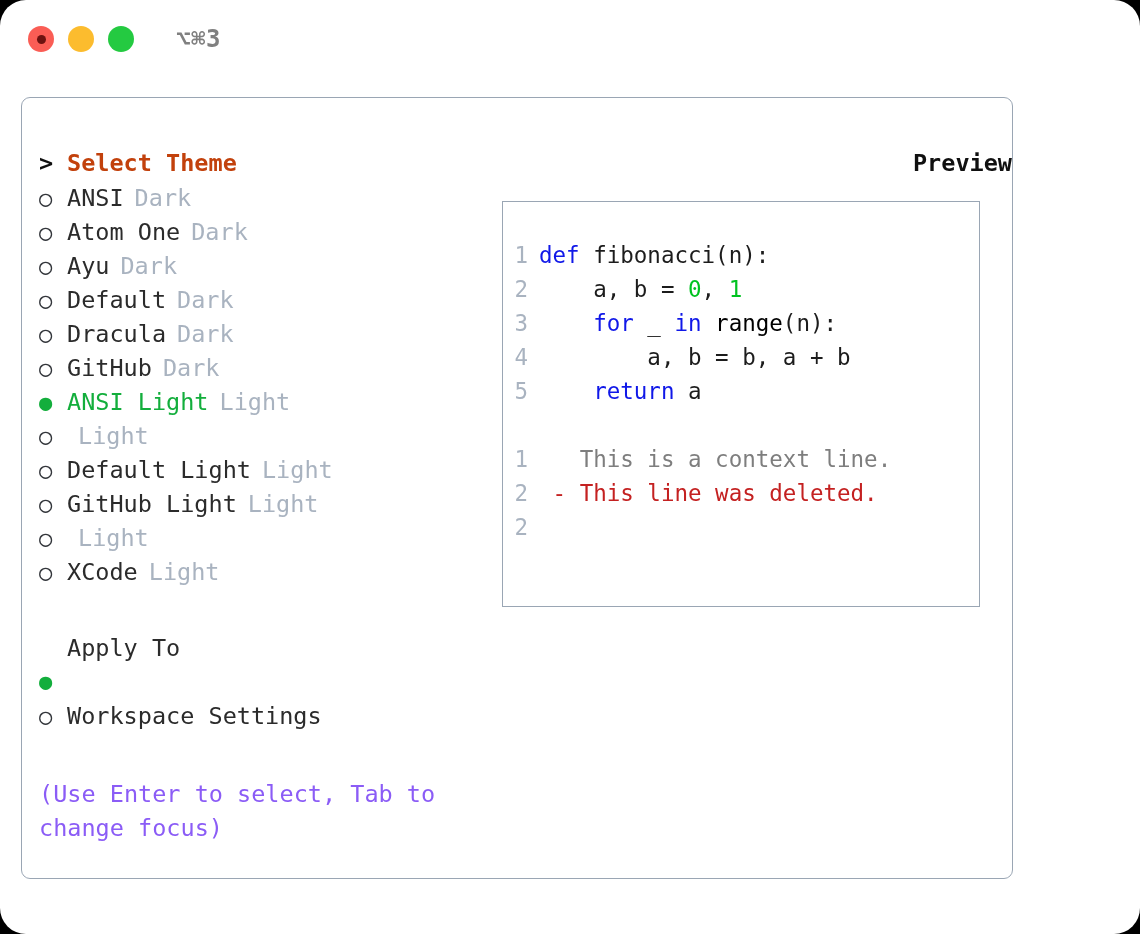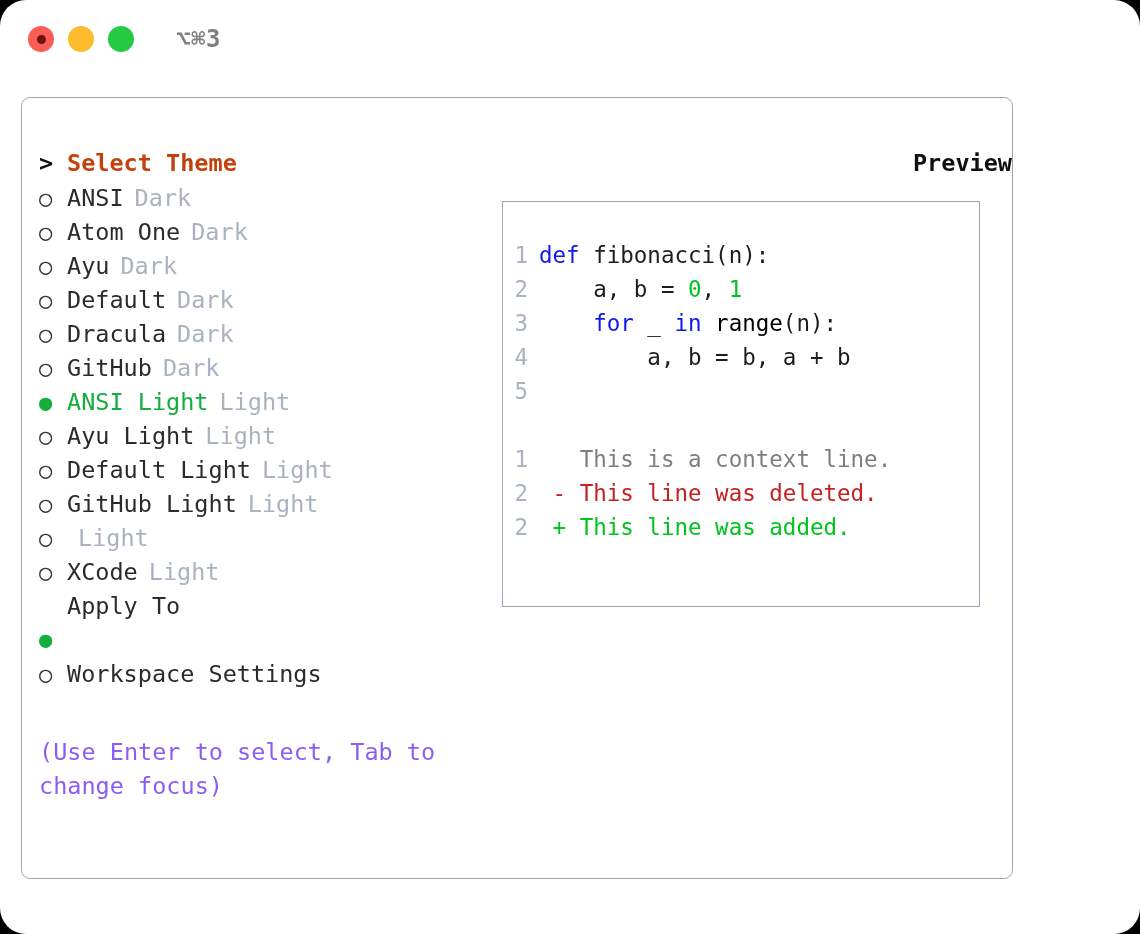--- a/index.html
+++ b/index.html
@@ -114,20 +114,21 @@
   .marker.blank  { color: transparent; }
 
   .label       { color: #2b2b2b; }
   .label.bold  { font-weight: bold; color: #c2410c; }
   .label.sel   { color: #13ae3c; }
   .variant     { color: #a9b3c0; margin-left: 11px; }
 
   #header-row { margin-bottom: 1px; }
 
   #apply-title {
+    margin-top: 42px;
   }
 
   #hint {
     margin-top: 44px;
     font-size: 23.5px;
     line-height: 34px;
     color: #8b5cf6;
     width: 410px;
   }
 
@@ -236,21 +237,20 @@
               <span class="label">GitHub</span>
               <span class="variant">Dark</span>
             </div>
             <div class="row">
               <span class="marker filled">●</span>
               <span class="label sel">ANSI Light</span>
               <span class="variant">Light</span>
             </div>
             <div class="row">
               <span class="marker hollow">○</span>
-              <span class="label">Ayu Light</span>
               <span class="variant">Light</span>
             </div>
             <div class="row">
               <span class="marker hollow">○</span>
               <span class="label">Default Light</span>
               <span class="variant">Light</span>
             </div>
             <div class="row">
               <span class="marker hollow">○</span>
               <span class="label">GitHub Light</span>
@@ -287,26 +287,26 @@
 
       <div id="right-col">
         <div id="preview-title">Preview</div>
 
         <div id="preview-box">
           <div id="code-block">
               <div class="code-line"><span class="gutter">1</span><span class="code-text"><span class="tok-kw">def </span><span class="tok-plain">fibonacci(n):</span></span></div>
               <div class="code-line"><span class="gutter">2</span><span class="code-text"><span class="tok-plain">    a, b = </span><span class="tok-num">0</span><span class="tok-plain">, </span><span class="tok-num">1</span></span></div>
               <div class="code-line"><span class="gutter">3</span><span class="code-text"><span class="tok-plain">    </span><span class="tok-kw">for</span><span class="tok-plain"> _ </span><span class="tok-kw">in</span><span class="tok-plain"> </span><span class="tok-fn">range</span><span class="tok-plain">(n):</span></span></div>
               <div class="code-line"><span class="gutter">4</span><span class="code-text"><span class="tok-plain">        a, b = b, a + b</span></span></div>
-              <div class="code-line"><span class="gutter">5</span></div>
+              <div class="code-line"><span class="gutter">5</span><span class="code-text"><span class="tok-plain">    </span><span class="tok-kw">return</span><span class="tok-plain"> a</span></span></div>
             </div>
           <div class="spacer"></div>
           <div id="diff-block">
               <div class="code-line"><span class="gutter">1</span><span class="diff-ctx">   This is a context line.</span></div>
               <div class="code-line"><span class="gutter">2</span><span class="diff-del"> - This line was deleted.</span></div>
-              <div class="code-line"><span class="gutter">2</span><span class="diff-add"> + This line was added.</span></div>
+              <div class="code-line"><span class="gutter">2</span></div>
             </div>
         </div>
       </div>
 
     </div>
   </div>
 </div>
 
 </body></html>

